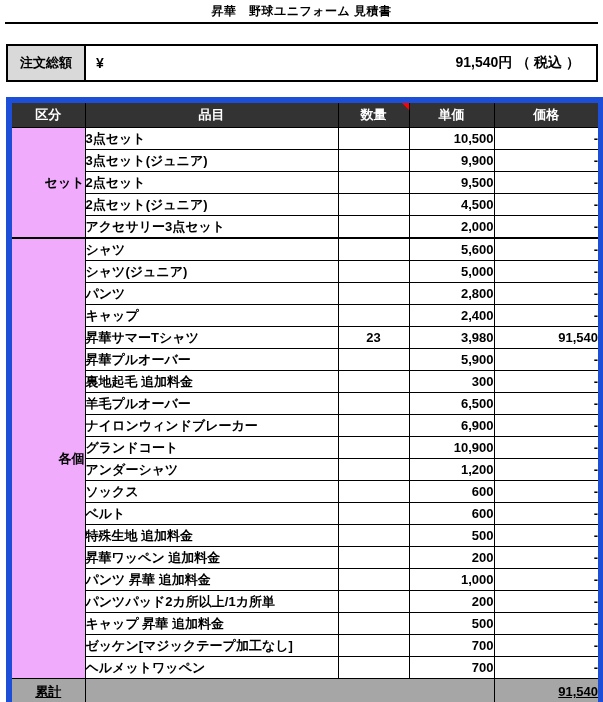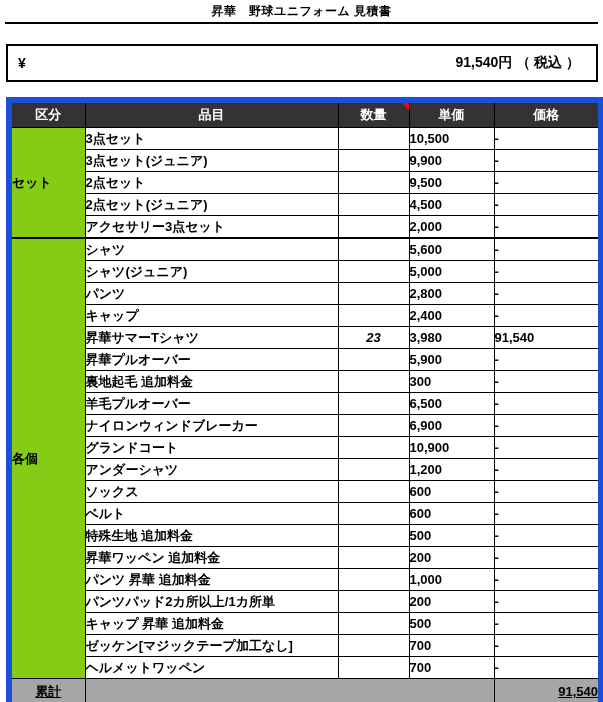--- a/index.html
+++ b/index.html
@@ -42,37 +42,38 @@
     background:#333333;color:#ffffff;height:24px;
     font-size:13px;text-align:center;vertical-align:middle;
   }
   th.qty-th{position:relative;}
   .comment-marker{
     position:absolute;top:0;right:0;width:0;height:0;
     border-top:7px solid #ff0000;border-left:7px solid transparent;
   }
   tbody td{height:21px;vertical-align:middle;background:#fff;}
   td.cat{
-    background:#84cc16;text-align:left;vertical-align:middle;font-size:13px;
+    background:#f0abfc;text-align:right;vertical-align:middle;font-size:13px;
   }
   td.item{text-align:left;padding-left:5px;font-size:13px;}
-  td.qty{text-align:center;font-style:italic;}
-  td.unit,td.price{padding-right:8px;}
+  td.qty{text-align:center;}
+  td.unit,td.price{text-align:right;padding-right:8px;}
   tr.group-start td{border-top:2px solid #000;}
   tr.total-row td{background:#a6a6a6;height:25px;text-decoration:underline;}
   td.total-label{text-align:center;font-size:13px;}
   td.total-value{text-align:right;padding-right:8px;}
 </style>
 </head>
 <body>
 
 <div class="page-title">昇華　野球ユニフォーム 見積書</div>
 <div class="title-rule"></div>
 
 <div class="order-total">
+  <div class="ot-label">注文総額</div>
   <div class="ot-value">
     <span>¥</span>
     <span>
       <span>91,540</span><span class="ot-suffix">円 （ 税込 ）</span>
     </span>
   </div>
 </div>
 
 <table class="main">
   <colgroup>

